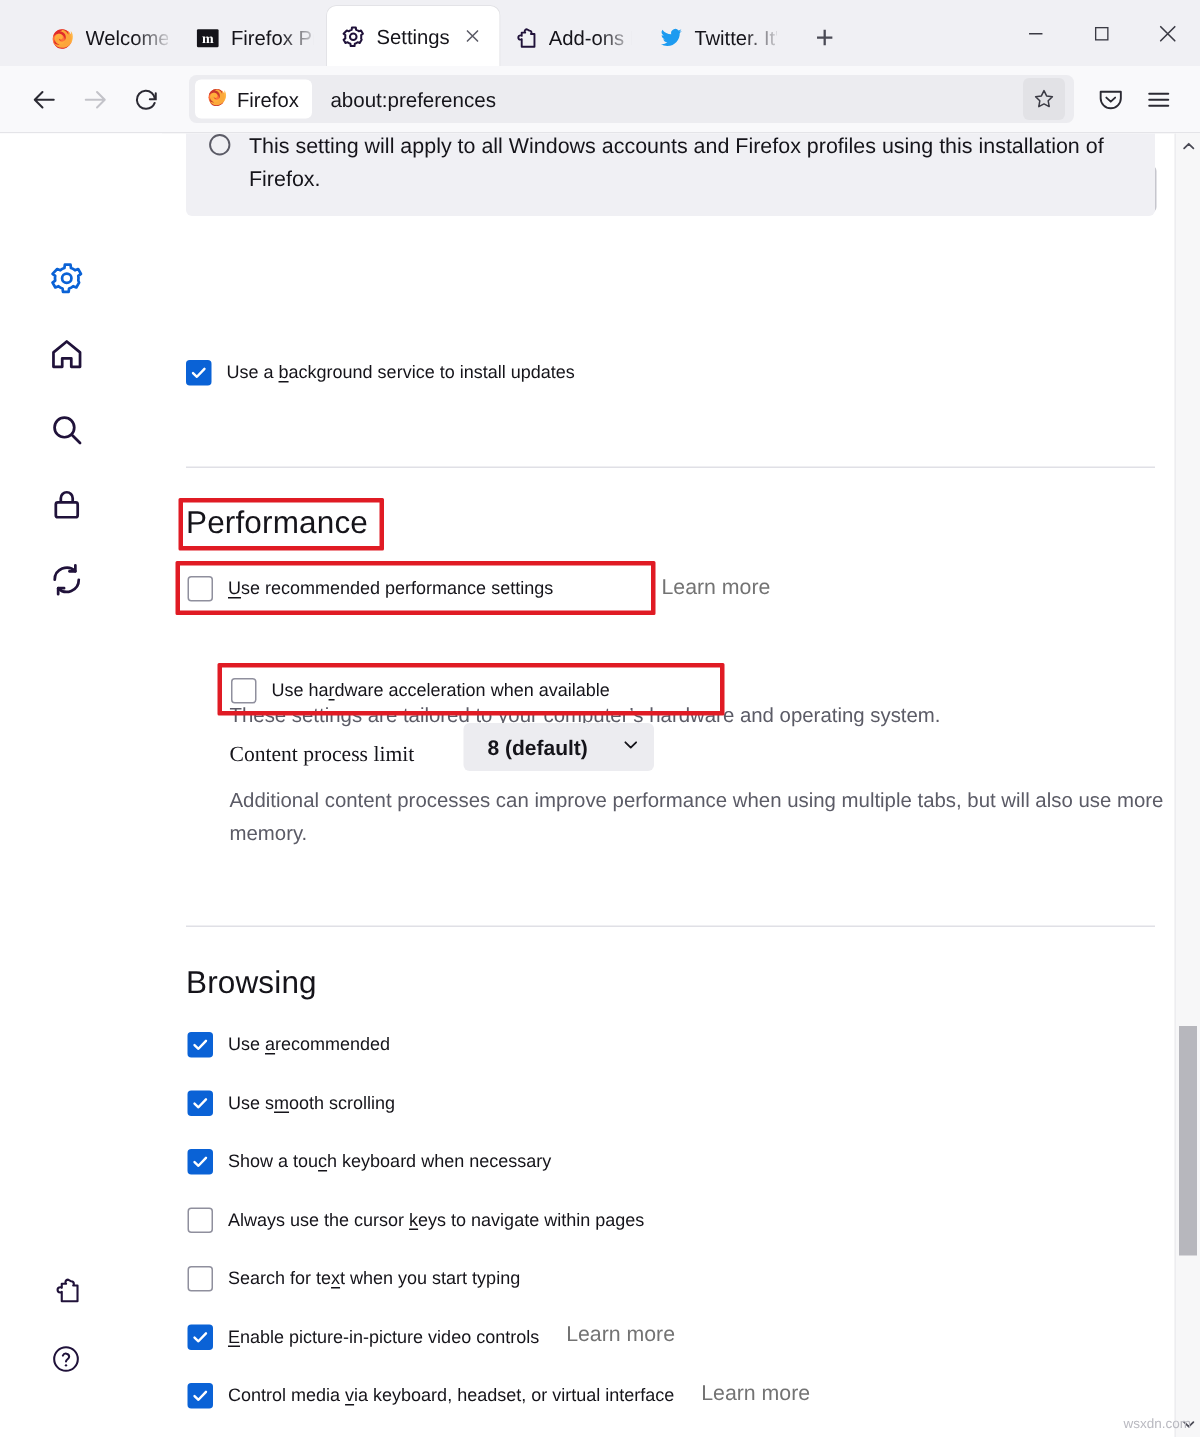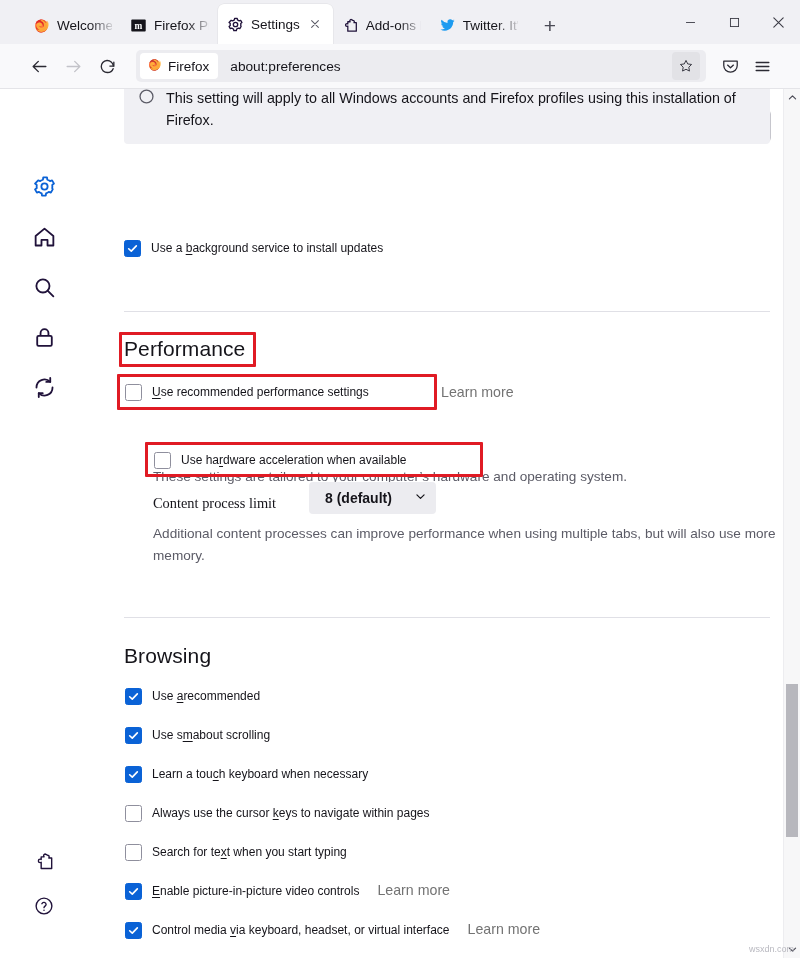--- a/index.html
+++ b/index.html
@@ -62,21 +62,21 @@
     width: 44px; height: 44px;
     display: flex; align-items: center; justify-content: center;
     color: #3a3a44;
   }
 
   
   .navbar {
     position: absolute; top: 44px; left: 0; width: 800px; height: 45px;
     background: #f9f9fb;
     display: flex; align-items: center;
-    padding: 0 22px;
+    padding: 0 12px;
     border-bottom: 1px solid #e4e4e8;
     justify-content: center;
   }
   .navbtn {
     width: 34px; height: 34px; flex: 0 0 34px;
     display: flex; align-items: center; justify-content: center;
     color: #2b2a33;
   }
   .navbtn.disabled { color: #c3c3c9; }
   .urlbar {
@@ -495,30 +495,30 @@
         </span>
         <span class="cblabel"><span>Use </span><u>a</u><span>recommended</span></span>
       </div>
 
       <div class="cbrow" style="left:17px; top:637px;">
         <span class="cb on">
           <svg viewBox="0 0 16 16" width="13" height="13" fill="none" stroke="#ffffff" stroke-width="2" stroke-linecap="round" stroke-linejoin="round">
               <path d="M3.3 8.3 L6.5 11.3 L12.7 4.8"></path>
             </svg>
         </span>
-        <span class="cblabel"><span>Use s</span><u>m</u><span>about scrolling</span></span>
+        <span class="cblabel"><span>Use s</span><u>m</u><span>ooth scrolling</span></span>
       </div>
 
       <div class="cbrow" style="left:17px; top:676px;">
         <span class="cb on">
           <svg viewBox="0 0 16 16" width="13" height="13" fill="none" stroke="#ffffff" stroke-width="2" stroke-linecap="round" stroke-linejoin="round">
               <path d="M3.3 8.3 L6.5 11.3 L12.7 4.8"></path>
             </svg>
         </span>
-        <span class="cblabel"><span>Learn a tou</span><u>c</u><span>h keyboard when necessary</span></span>
+        <span class="cblabel"><span>Show a tou</span><u>c</u><span>h keyboard when necessary</span></span>
       </div>
 
       <div class="cbrow" style="left:17px; top:754px;">
         <span class="cb off"></span>
         <span class="cblabel"><span>Search for te</span><u>x</u><span>t when you start typing</span></span>
       </div>
 
       <div class="cbrow" style="left:17px; top:715px;">
         <span class="cb off"></span>
         <span class="cblabel"><span>Always use the cursor </span><u>k</u><span>eys to navigate within pages</span></span>

